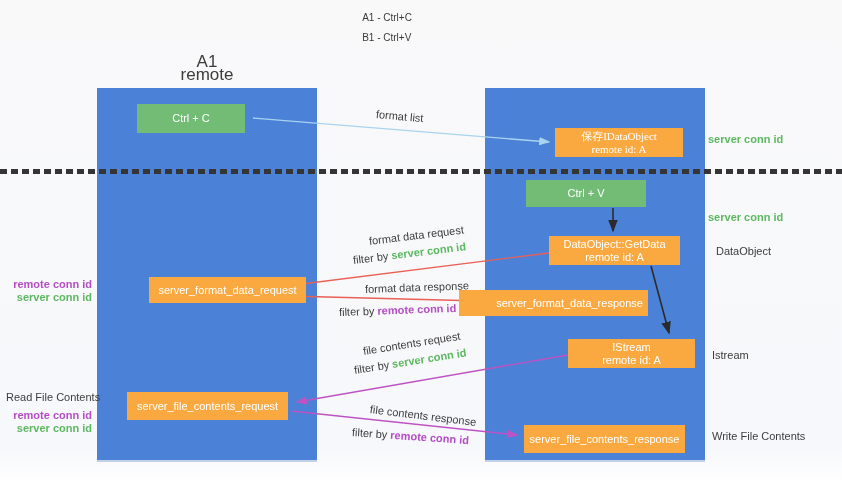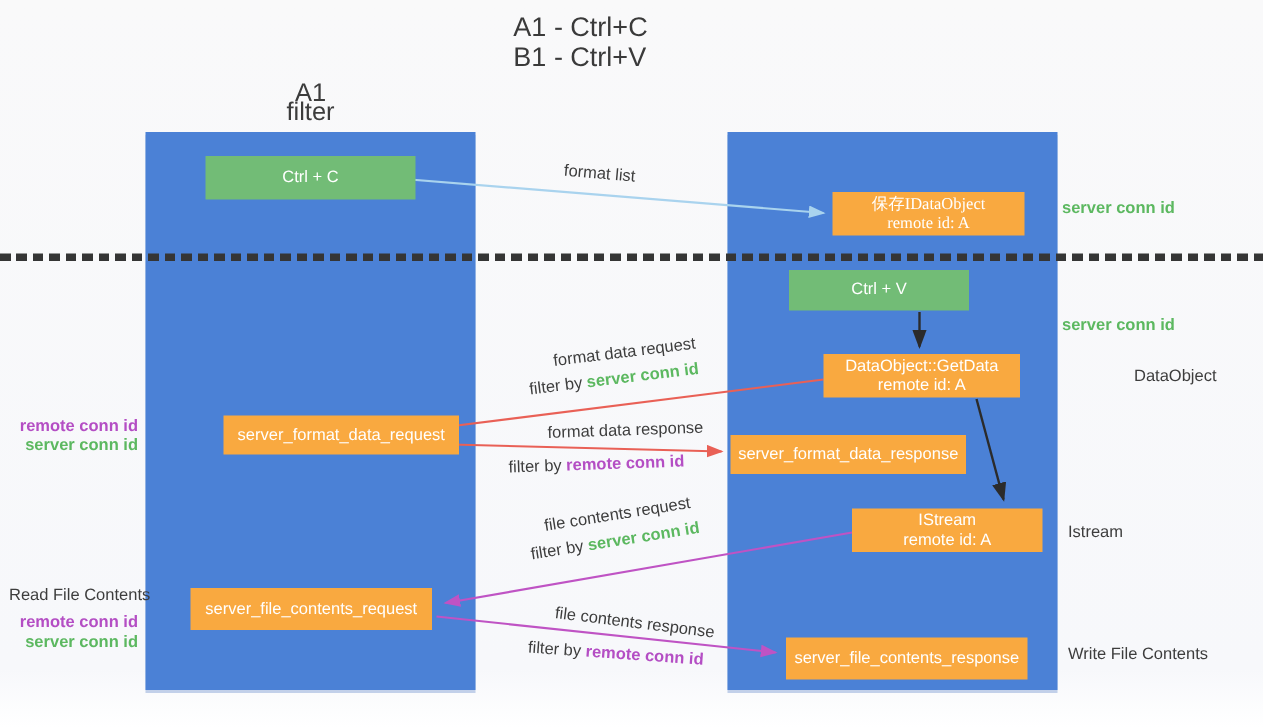--- a/index.html
+++ b/index.html
@@ -7,21 +7,21 @@
     font-family: "Liberation Sans", "DejaVu Sans", sans-serif;
     background:#fff;
   }
   .stage {
     position:relative; width:842px; height:485px; overflow:hidden;
     background:linear-gradient(#f9f9fa, #f7f8fb 92%, #ffffff);
   }
   .title {
     position:absolute; top:8px; left:0; width:774px;
     display:flex; justify-content:center;
-    font-size:18px; line-height:20px; color:#3a3a3a;
+    font-size:10px; line-height:20px; color:#3a3a3a;
   }
   .title .inner { text-align:left; }
   .col-header {
     position:absolute; top:55px; width:120px; text-align:center;
     font-size:17px; line-height:13px; color:#3c3c3c;
   }
   .lifeline {
     position:absolute; top:88px; width:220px; height:372px;
     background:#4b81d6; box-shadow:0 2px 0 rgba(170,190,225,.7);
   }
@@ -66,21 +66,21 @@
 
   <div class="title">
     <div class="inner">
       <div>A1 - Ctrl+C</div>
       <div>B1 - Ctrl+V</div>
     </div>
   </div>
 
   <div class="col-header" style="left:147px;">
     <div>A1</div>
-    <div>filter</div>
+    <div>remote</div>
   </div>
 
   <div class="lifeline" style="left:97px;"></div>
   <div class="lifeline" style="left:485px;"></div>
 
   <div class="divider"></div>
 
   <svg class="arrows" width="842" height="485" viewBox="0 0 842 485">
     <defs>
       <marker id="ah-blue" markerWidth="9" markerHeight="8" refX="7" refY="3" orient="auto">
@@ -98,21 +98,21 @@
     </defs>
     <line x1="253" y1="118" x2="549" y2="142" stroke="#a9d3ee" stroke-width="1.4" marker-end="url(#ah-blue)"></line>
     <line x1="613" y1="208" x2="613" y2="231" stroke="#2b2b2b" stroke-width="1.6" marker-end="url(#ah-black)"></line>
     <line x1="651" y1="266" x2="669" y2="333" stroke="#2b2b2b" stroke-width="1.6" marker-end="url(#ah-black)"></line>
     <line x1="549" y1="253" x2="294" y2="285" stroke="#e96056" stroke-width="1.4" marker-end="url(#ah-red)"></line>
     <line x1="288" y1="296" x2="481" y2="301" stroke="#e96056" stroke-width="1.4" marker-end="url(#ah-red)"></line>
     <line x1="568" y1="355" x2="297" y2="402" stroke="#bf53c4" stroke-width="1.4" marker-end="url(#ah-purple)"></line>
     <line x1="291" y1="411" x2="517" y2="435" stroke="#bf53c4" stroke-width="1.4" marker-end="url(#ah-purple)"></line>
   </svg>
 
-  <div class="box green" style="left:137px; top:104px; width:140px; height:29px;">
+  <div class="box green" style="left:137px; top:104px; width:108px; height:29px;">
     <div>Ctrl + C</div>
   </div>
 
   <div class="box orange" style="left:555px; top:128px; width:128px; height:29px;font-family:Liberation Serif, serif;">
     <div>保存IDataObject</div>
     <div>remote id: A</div>
   </div>
 
   <div class="box green" style="left:526px; top:180px; width:120px; height:27px;">
     <div>Ctrl + V</div>
@@ -120,21 +120,21 @@
 
   <div class="box orange" style="left:549px; top:236px; width:131px; height:29px;">
     <div>DataObject::GetData</div>
     <div>remote id: A</div>
   </div>
 
   <div class="box orange" style="left:130px; top:277px; width:157px; height:26px;margin-left:19px;">
     <div>server_format_data_request</div>
   </div>
 
-  <div class="box orange" style="left:487px; top:290px; width:157px; height:26px;">
+  <div class="box orange" style="left:459px; top:290px; width:157px; height:26px;padding-left:32px;">
     <div>server_format_data_response</div>
   </div>
 
   <div class="box orange" style="left:568px; top:339px; width:127px; height:29px;">
     <div>IStream</div>
     <div>remote id: A</div>
   </div>
 
   <div class="box orange" style="left:127px; top:392px; width:161px; height:28px;">
     <div>server_file_contents_request</div>
@@ -161,21 +161,21 @@
     <span>filter by</span><span class="c-green gap">server conn id</span>
   </div>
 
   <div class="flow-label r7" style="left:370px; top:403px;">file contents response</div>
   <div class="flow-label r4" style="left:352px; top:426px;">
     <span>filter by</span><span class="c-purple gap">remote conn id</span>
   </div>
 
   <div class="side-label c-green" style="left:708px; top:133px;">server conn id</div>
   <div class="side-label c-green" style="left:708px; top:211px;">server conn id</div>
-  <div class="side-label" style="left:756px; top:245px;">DataObject</div>
+  <div class="side-label" style="left:716px; top:245px;">DataObject</div>
   <div class="side-label" style="left:712px; top:349px;">Istream</div>
   <div class="side-label" style="left:712px; top:430px;text-align:right;">Write File Contents</div>
 
   <div class="conn-block" style="left:2px; top:278px;">
     <div class="c-purple">remote conn id</div>
     <div class="c-green">server conn id</div>
   </div>
   <div class="side-label" style="left:6px; top:391px;">Read File Contents</div>
   <div class="conn-block" style="left:2px; top:409px;">
     <div class="c-purple">remote conn id</div>

